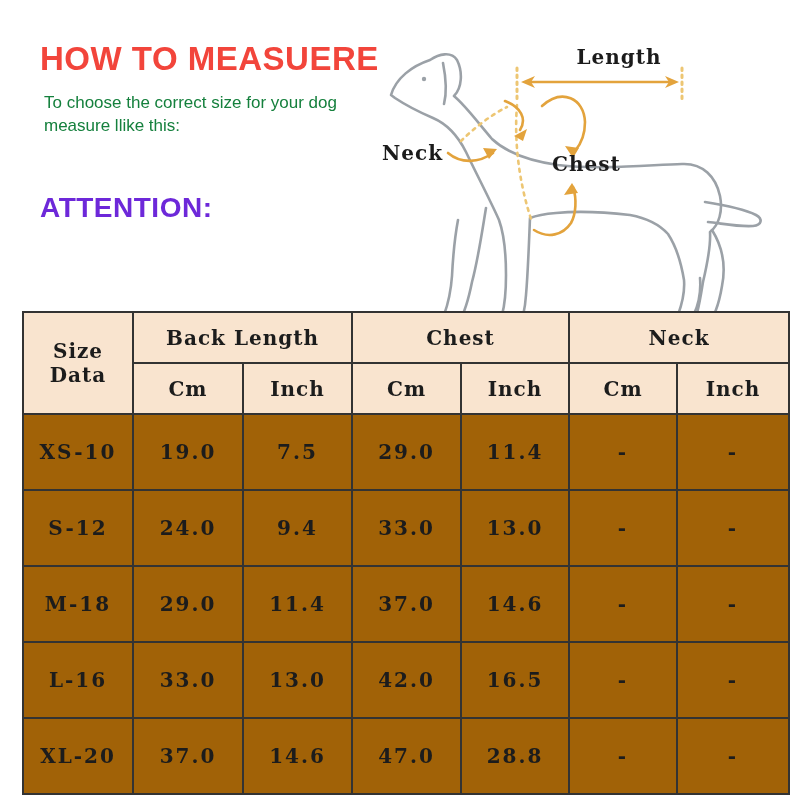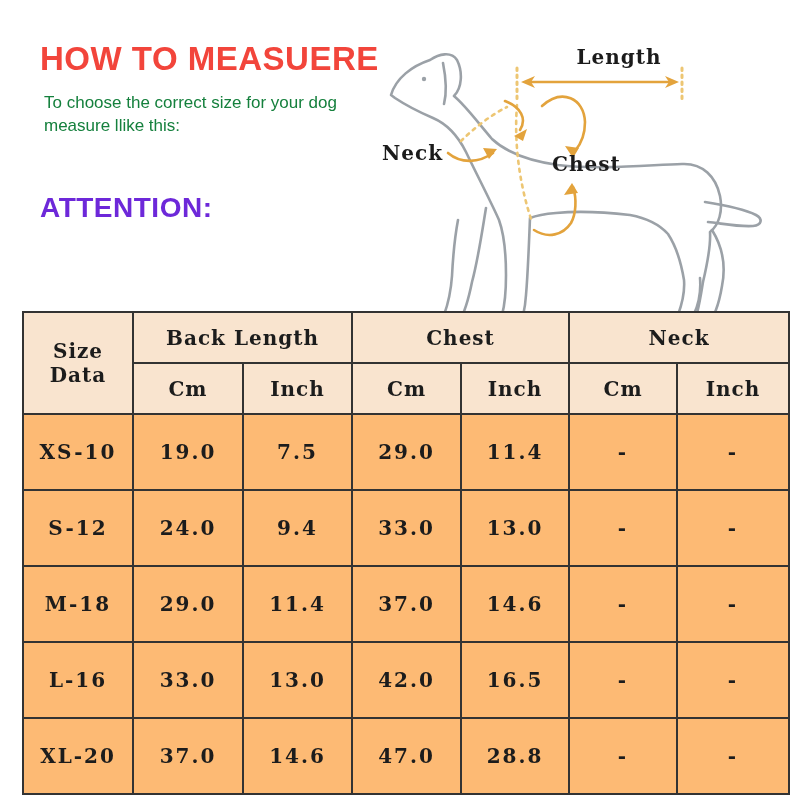--- a/index.html
+++ b/index.html
@@ -44,21 +44,21 @@
   .corner-cell{
     background-color:#f9e4cf;
     background-image:linear-gradient(to bottom right,
       transparent calc(50% - 1.2px),
       #333333 calc(50% - 1.2px),
       #333333 calc(50% + 1.2px),
       transparent calc(50% + 1.2px));
     font-size:20px;letter-spacing:1px;
   }
   .size-table tbody td{
-    height:74px;background:#fdba74;font-size:20px;letter-spacing:2px;
+    height:74px;background:#a16207;font-size:20px;letter-spacing:2px;
   }
   .svg-label{
     font-family:"DejaVu Serif","Liberation Serif",serif;
     font-weight:bold;fill:#1b1b1b;letter-spacing:1px;
   }
 </style>
 </head>
 <body>
 
 <div class="hero">

